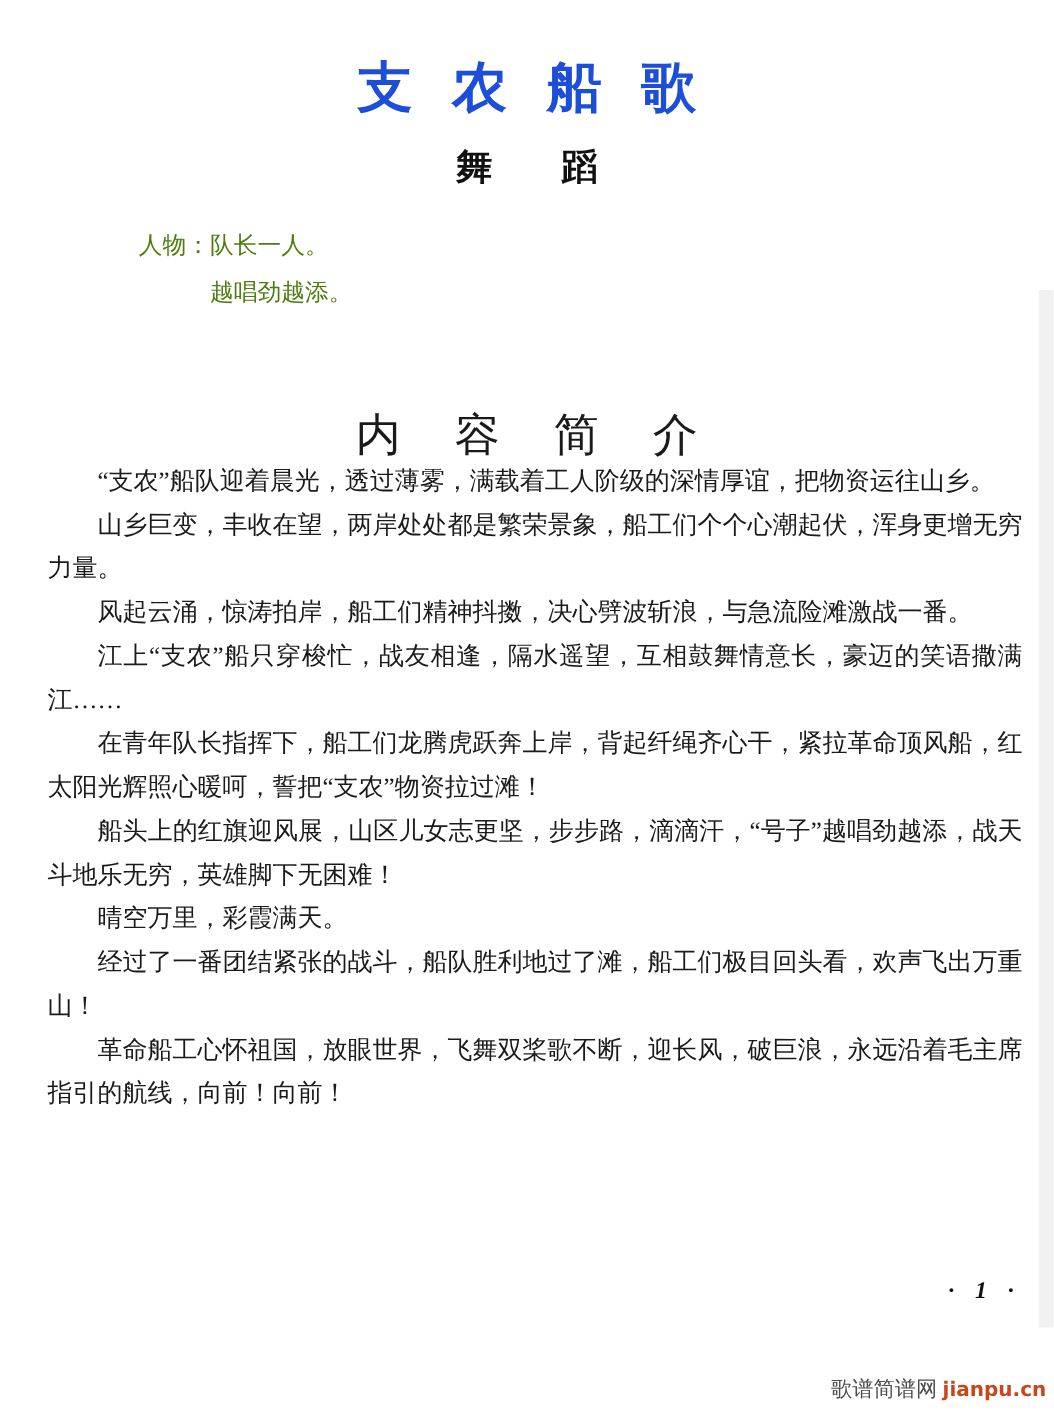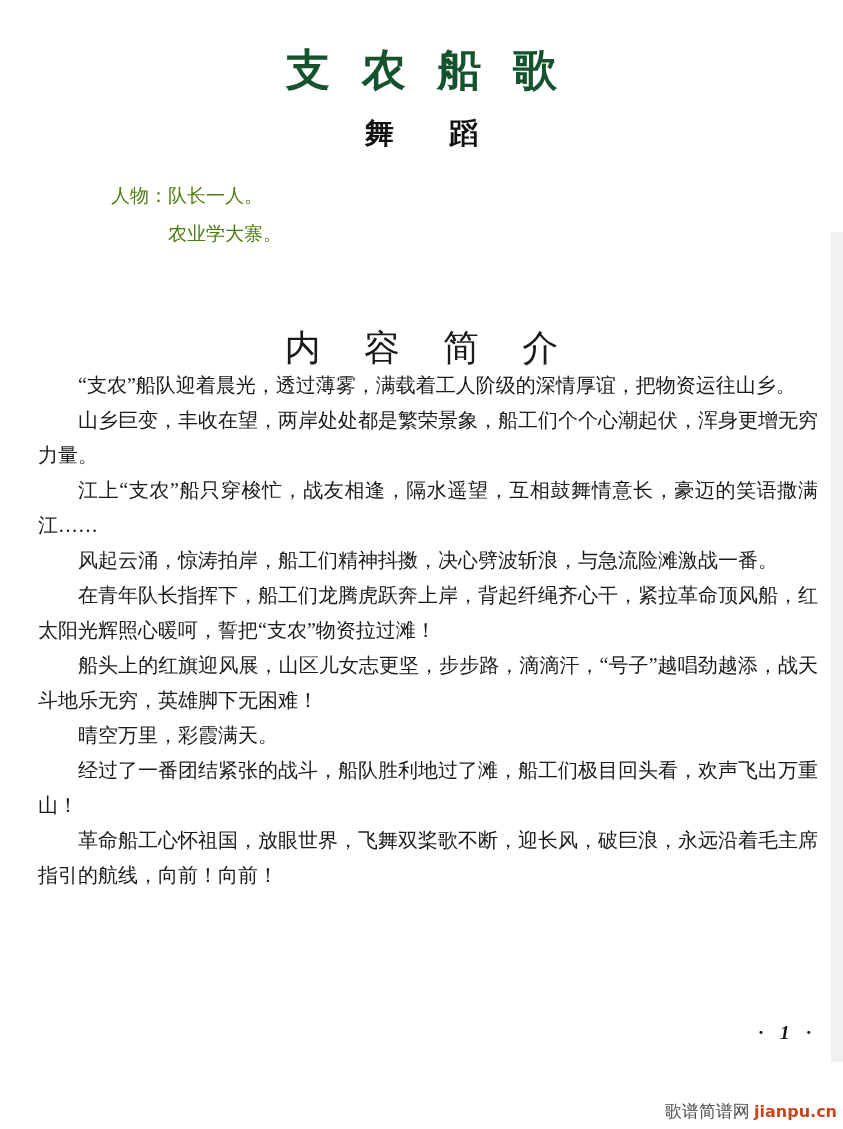--- a/index.html
+++ b/index.html
@@ -10,21 +10,21 @@
     font-family: "Liberation Serif", serif;
     position: relative;
     overflow: hidden;
   }
   .page-title {
     position: absolute; top: 12px; left: 0; right: 0;
     text-align: center;
     font-family: "DejaVu Sans", sans-serif;
     font-weight: 900;
     font-size: 44px;
-    color: #14532d;
+    color: #1d4ed8;
     letter-spacing: 0.72em;
     text-indent: 0.72em;
   }
   .subtitle {
     position: absolute; top: 90px; left: 0; right: 0;
     text-align: center;
     font-family: "DejaVu Sans", sans-serif;
     font-weight: 700;
     font-size: 29px;
     color: #111;
@@ -85,30 +85,30 @@
 <body>
 
 <div>
 
   <h1 class="page-title">支农船歌</h1>
 
   <h2 class="subtitle">舞蹈</h2>
 
   <div class="cast">
     <div class="cast-line1"><span>人物：</span><span>队长一人。</span></div>
-    <div class="cast-line2"><span>农业学大寨。</span></div>
+    <div class="cast-line2"><span>越唱劲越添。</span></div>
   </div>
 
   <h2 class="section-heading">内容简介</h2>
 
   <div class="content">
     <p class="para-gap">“支农”船队迎着晨光，透过薄雾，满载着工人阶级的深情厚谊，把物资运往山乡。</p>
     <p>山乡巨变，丰收在望，两岸处处都是繁荣景象，船工们个个心潮起伏，浑身更增无穷力量。</p>
+    <p>风起云涌，惊涛拍岸，船工们精神抖擞，决心劈波斩浪，与急流险滩激战一番。</p>
     <p>江上“支农”船只穿梭忙，战友相逢，隔水遥望，互相鼓舞情意长，豪迈的笑语撒满江……</p>
-    <p>风起云涌，惊涛拍岸，船工们精神抖擞，决心劈波斩浪，与急流险滩激战一番。</p>
     <p>在青年队长指挥下，船工们龙腾虎跃奔上岸，背起纤绳齐心干，紧拉革命顶风船，红太阳光辉照心暖呵，誓把“支农”物资拉过滩！</p>
     <p>船头上的红旗迎风展，山区儿女志更坚，步步路，滴滴汗，“号子”越唱劲越添，战天斗地乐无穷，英雄脚下无困难！</p>
     <p>晴空万里，彩霞满天。</p>
     <p>经过了一番团结紧张的战斗，船队胜利地过了滩，船工们极目回头看，欢声飞出万重山！</p>
     <p>革命船工心怀祖国，放眼世界，飞舞双桨歌不断，迎长风，破巨浪，永远沿着毛主席指引的航线，向前！向前！</p>
   </div>
 
   <div class="page-number">· 1 ·</div>
 
   <div class="scan-edge"></div>

